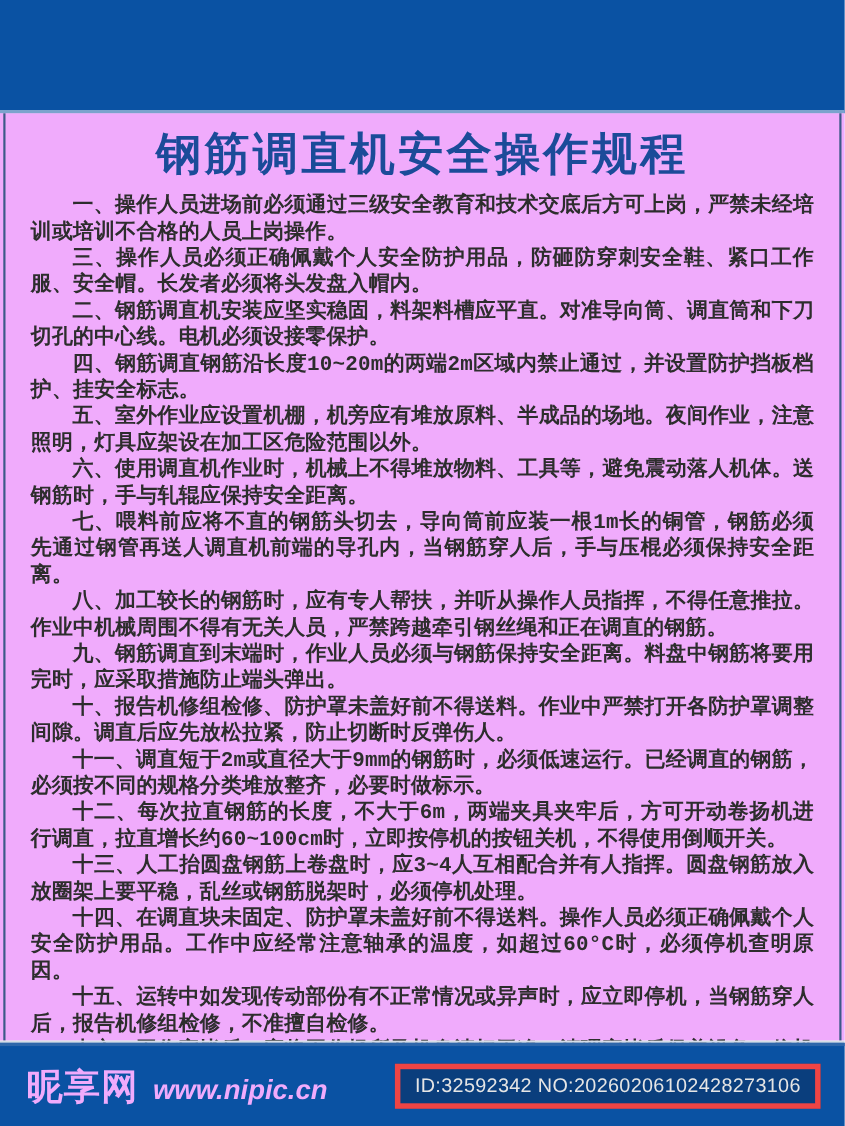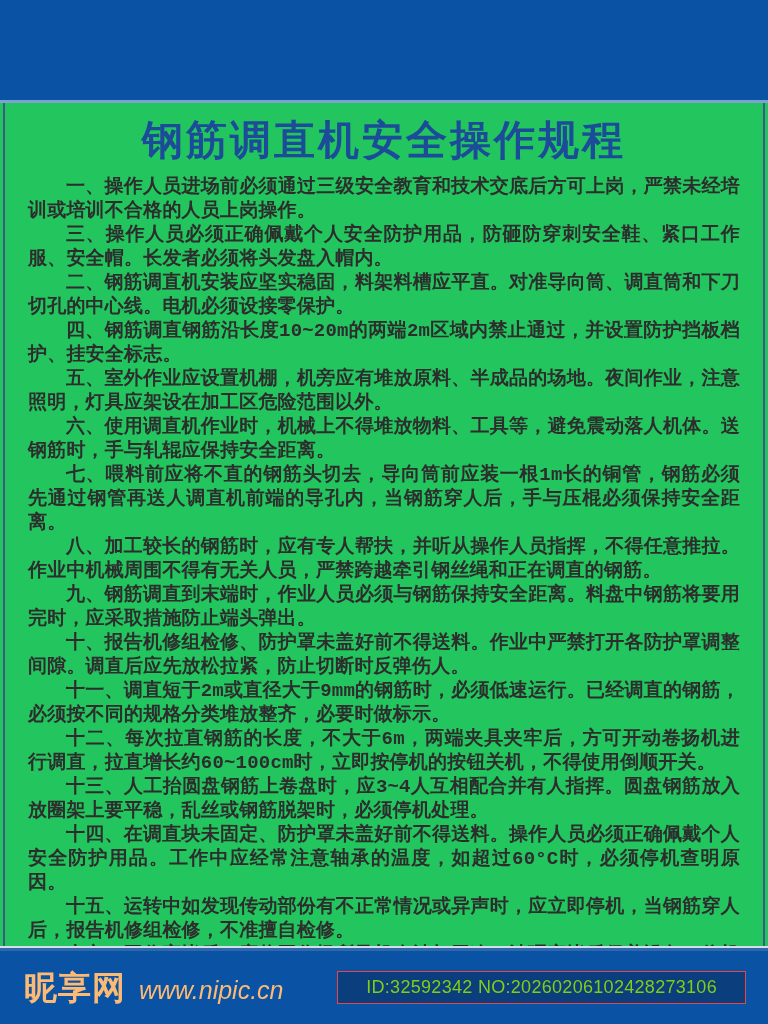--- a/index.html
+++ b/index.html
@@ -38,21 +38,21 @@
     left: 0; right: 0; bottom: 76px;
     height: 2px;
     background: #d5dde6;
   }
   
   .sheet {
     position: absolute;
     top: 103px;
     bottom: 78px;
     left: 0; right: 0;
-    background: #22c55e;
+    background: #f0abfc;
   }
   .sheet-border {
     position: absolute;
     top: 0; bottom: 0;
     left: 3px; right: 3px;
     border-left: 2px solid #3c5a88;
     border-right: 2px solid #3c5a88;
     pointer-events: none;
   }
   .doc-title {
@@ -79,44 +79,44 @@
     letter-spacing: 0.2px;
     color: #2d2d2d;
     text-align: justify;
     text-justify: inter-ideograph;
   }
   
   .footer-logo {
     display: flex;
     align-items: baseline;
     margin-left: 24px;
-    color: #fdba74;
+    color: #f0abfc;
   }
   .site-name {
     font-size: 33px;
     font-weight: 900;
     letter-spacing: 1px;
     line-height: 1;
   }
   .site-url {
     font-size: 25px;
-    font-weight: 400;
+    font-weight: 700;
     font-style: italic;
     margin-left: 13px;
     line-height: 1;
   }
   .id-badge {
     margin-left: auto;
     margin-right: 22px;
     background: #0a3e7d;
-    border: 1px solid #ef4444;
-    color: #84cc16;
+    border: 5px solid #ef4444;
+    color: #e5e5e5;
     font-size: 18px;
     font-weight: 400;
-    padding: 5px 28px;
+    padding: 5px 13px;
     letter-spacing: 0.3px;
     white-space: nowrap;
   }
 </style>
 </head>
 <body>
 
 <div class="page">
 
   <div class="band-top"></div>

